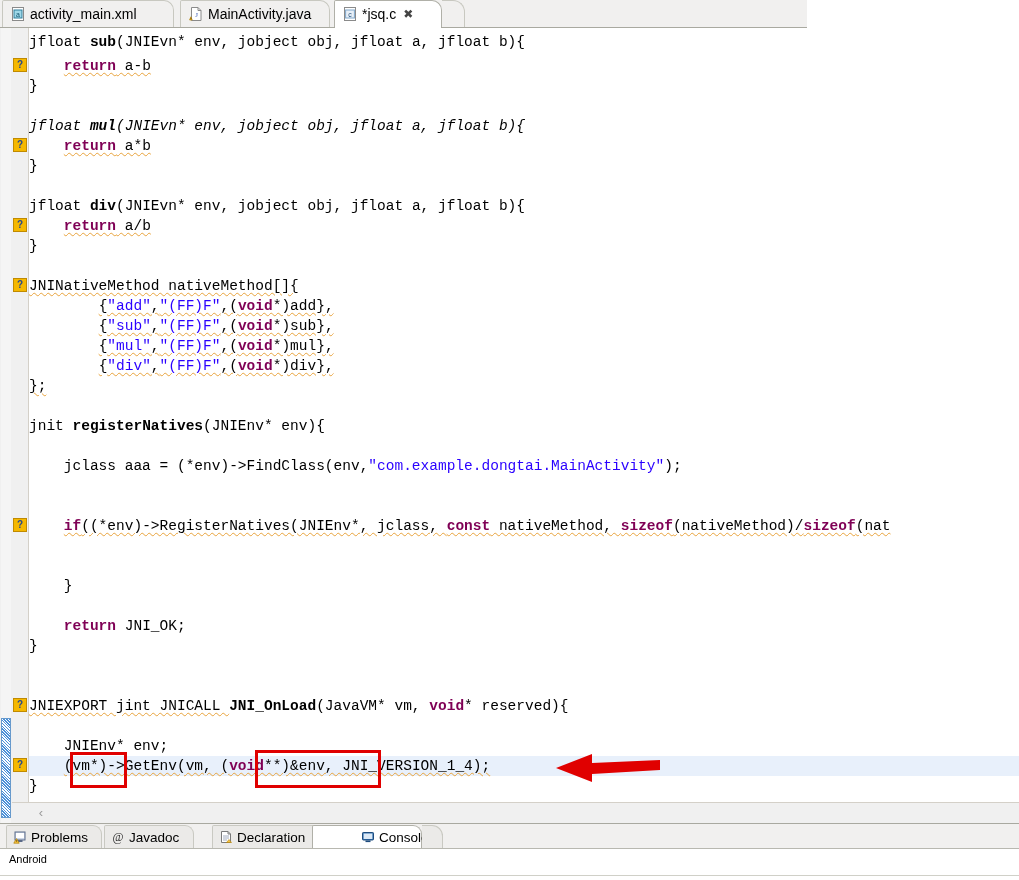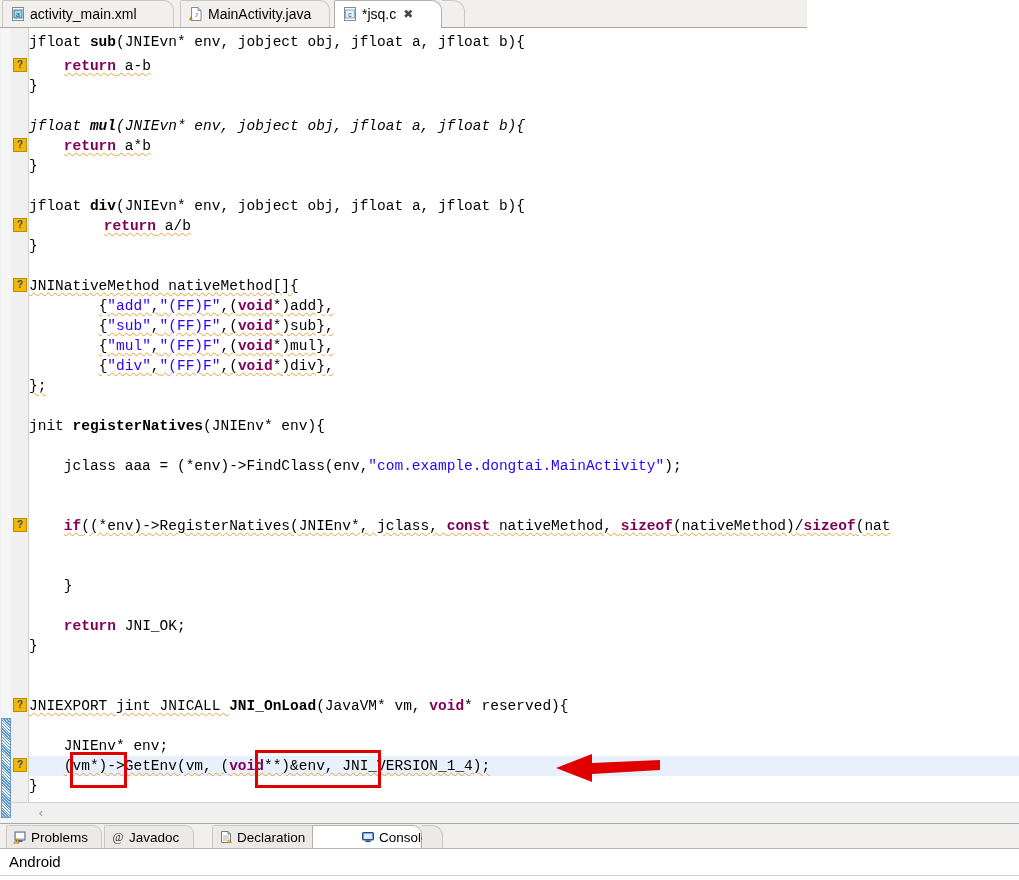--- a/index.html
+++ b/index.html
@@ -191,21 +191,21 @@
     border-radius: 0 11px 0 0; background:#ebeae8;
   }
   .console-body {
     position: absolute; left: 0; top: 24px;
     width: 1019px; height: 33px;
     background: #ffffff;
     border-top: 1px solid #b8b8b0;
   }
   .console-text {
     position: absolute; left: 9px; top: 4px;
-    font-size: 15px; color: #000;
+    font-size: 11px; color: #000;
     font-family: "Liberation Sans", sans-serif;
   }
   .console-sep {
     position:absolute; left:0; top:26px; width:1019px; height:1px; background:#d0d0c8;
   }
   svg { display: block; }
 </style>
 </head>
 <body>
 
@@ -273,21 +273,21 @@
 
       <div class="line" style="top:4px;"><span class="norm">jfloat </span><span class="bold">sub</span><span class="norm">(JNIEvn* env, jobject obj, jfloat a, jfloat b){</span></div>
       <div class="line" style="top:28px;"><span class="norm">    </span><span class="kw squig">return</span><span class="norm squig"> a-b</span></div>
       <div class="line" style="top:48px;"><span class="norm">}</span></div>
 
       <div class="line" style="top:88px;font-style:italic;"><span class="norm">jfloat </span><span class="bold">mul</span><span class="norm">(JNIEvn* env, jobject obj, jfloat a, jfloat b){</span></div>
       <div class="line" style="top:108px;"><span class="norm">    </span><span class="kw squig">return</span><span class="norm squig"> a*b</span></div>
       <div class="line" style="top:128px;"><span class="norm">}</span></div>
 
       <div class="line" style="top:168px;"><span class="norm">jfloat </span><span class="bold">div</span><span class="norm">(JNIEvn* env, jobject obj, jfloat a, jfloat b){</span></div>
-      <div class="line" style="top:188px;margin-left:40px;"><span class="norm">    </span><span class="kw squig">return</span><span class="norm squig"> a/b</span></div>
+      <div class="line" style="top:188px;"><span class="norm">    </span><span class="kw squig">return</span><span class="norm squig"> a/b</span></div>
       <div class="line" style="top:208px;"><span class="norm">}</span></div>
 
       <div class="line" style="top:248px;"><span class="norm squig">JNINativeMethod nativeMethod[]{</span></div>
       <div class="line" style="top:268px;"><span class="norm">        </span><span class="squig">{<span class="str">"add"</span>,<span class="str">"(FF)F"</span>,(<span class="kw">void</span>*)add},</span></div>
       <div class="line" style="top:288px;"><span class="norm">        </span><span class="squig">{<span class="str">"sub"</span>,<span class="str">"(FF)F"</span>,(<span class="kw">void</span>*)sub},</span></div>
       <div class="line" style="top:308px;"><span class="norm">        </span><span class="squig">{<span class="str">"mul"</span>,<span class="str">"(FF)F"</span>,(<span class="kw">void</span>*)mul},</span></div>
       <div class="line" style="top:328px;"><span class="norm">        </span><span class="squig">{<span class="str">"div"</span>,<span class="str">"(FF)F"</span>,(<span class="kw">void</span>*)div},</span></div>
       <div class="line" style="top:348px;"><span class="norm squig">};</span></div>
 
       <div class="line" style="top:388px;"><span class="norm">jnit </span><span class="bold">registerNatives</span><span class="norm">(JNIEnv* env){</span></div>

